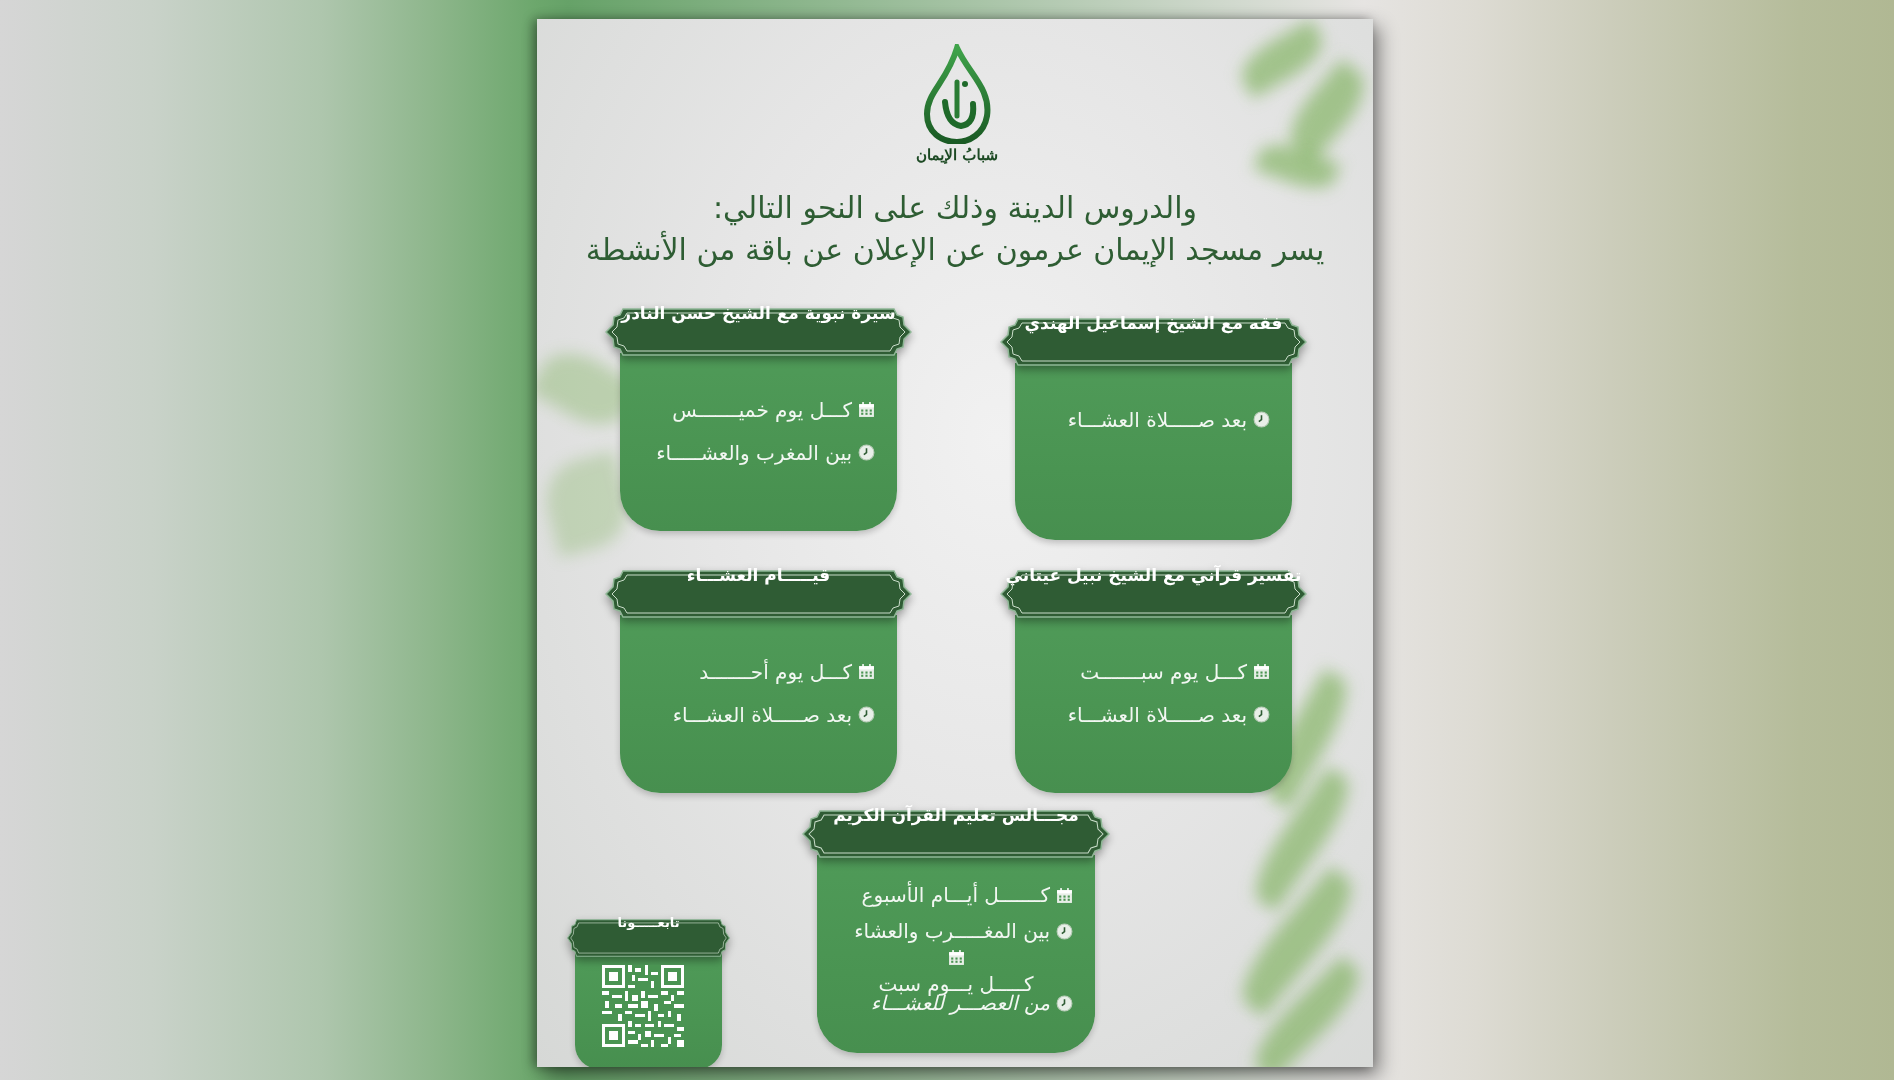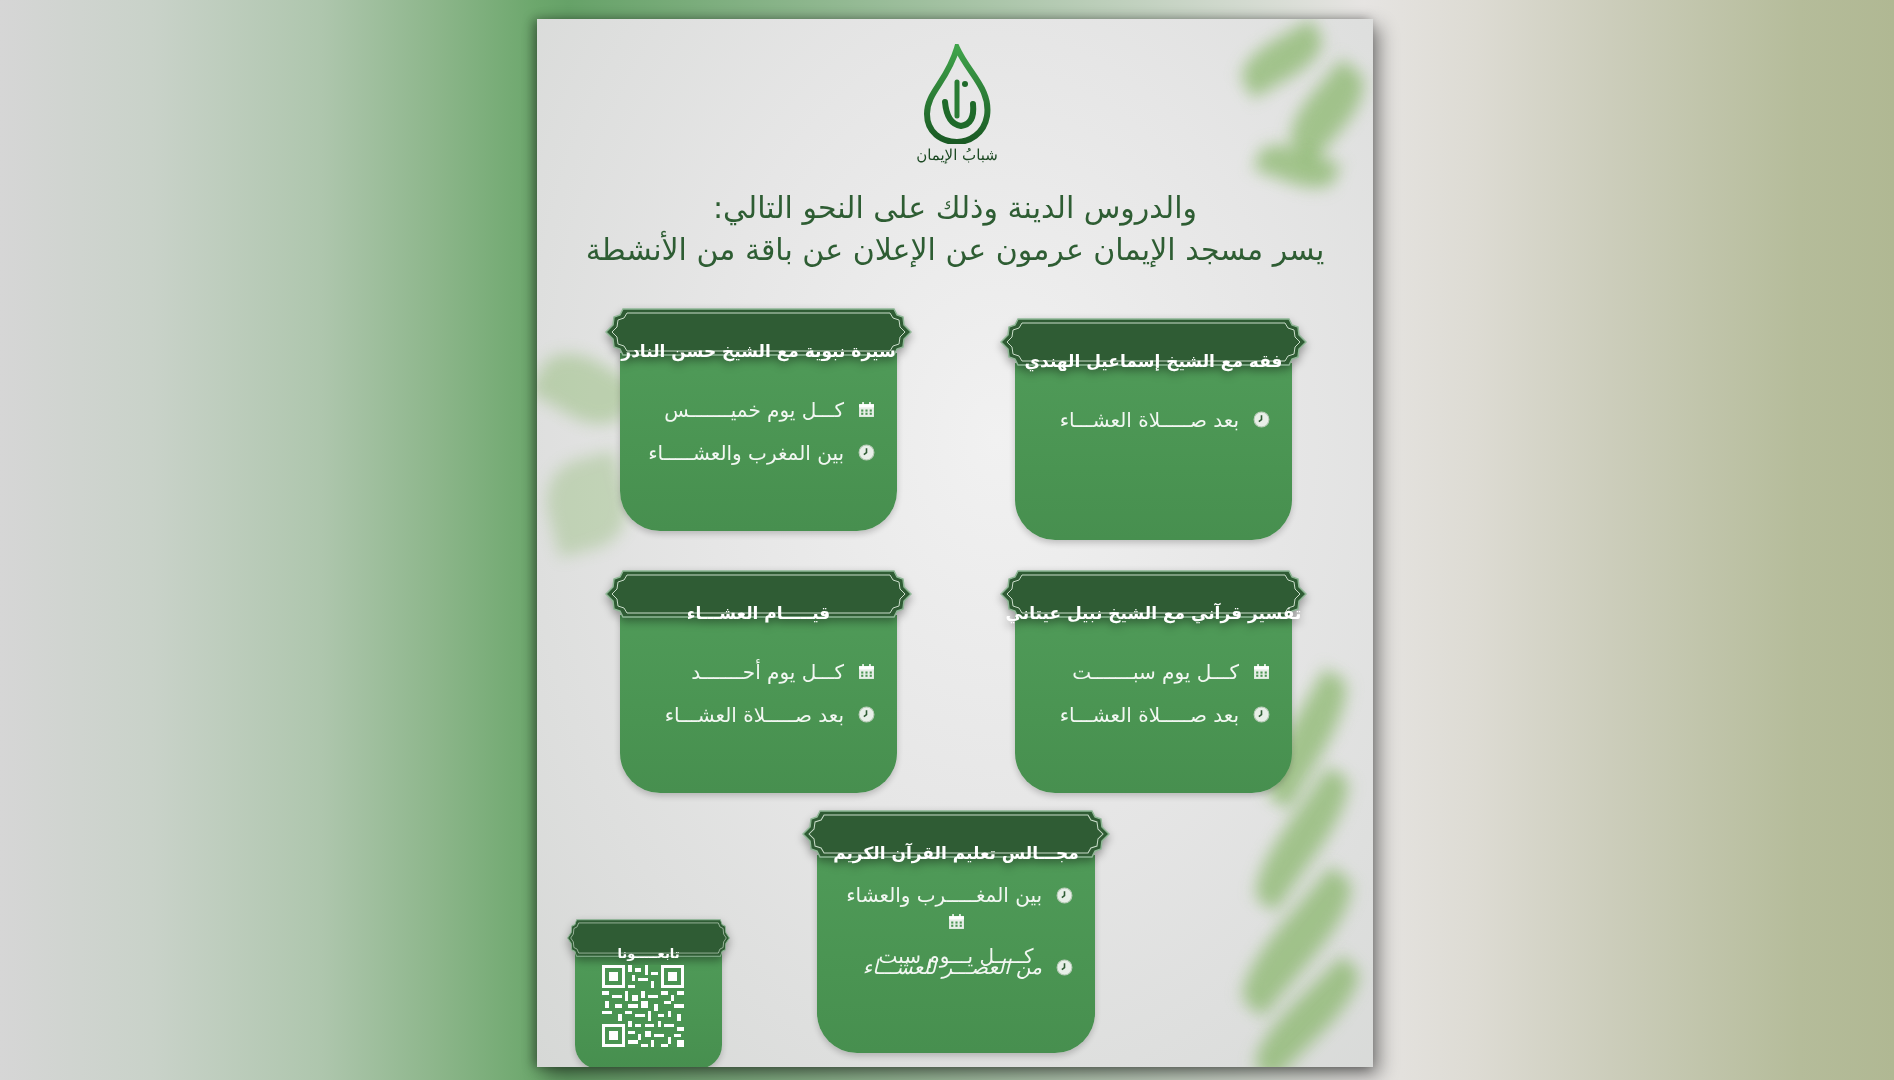--- a/index.html
+++ b/index.html
@@ -18,48 +18,48 @@
     box-shadow: 6px 8px 18px rgba(0,0,0,0.45), -4px 0 10px rgba(0,0,0,0.35);
     overflow: hidden;
   }
   .leaf {
     position: absolute; border-radius: 50% 0 50% 0;
     background: rgba(110,170,70,0.55); filter: blur(8px);
   }
   .logo { position: absolute; left: 365px; top: 25px; width: 110px; height: 125px; text-align: center; }
   .logo svg { display: block; margin: 0 auto; }
   .logo-caption {
-    display: block; font-family: "DejaVu Serif", serif; font-weight: normal;
+    display: block; font-family: "DejaVu Serif", serif; font-weight: bold;
     color: #1d4a24; font-size: 15px; margin-top: 2px;
   }
   .intro {
     position: absolute; left: 40px; width: 756px; top: 168px;
     text-align: center; direction: rtl; color: #2e5d33;
     font-family: "DejaVu Sans", sans-serif; font-size: 30px; line-height: 42px;
   }
   .card { position: absolute; }
   .card-body {
     position: absolute; left: 15px; right: 15px; top: 40px; bottom: 0;
     background: linear-gradient(180deg, #4f9a58 0%, #4a9452 60%, #478f4f 100%);
     border-radius: 0 0 40px 40px;
     box-shadow: 0 3px 6px rgba(0,0,0,0.2);
   }
   .banner {
     position: absolute; left: 0; right: 0; top: 0; height: 58px;
-    display: flex; align-items: flex-end; justify-content: center;
+    display: flex; align-items: flex-start; justify-content: center;
     filter: drop-shadow(0 4px 4px rgba(0,0,0,0.35));
   }
   .banner svg { position: absolute; left: 0; top: 0; width: 100%; height: 100%; }
   .banner-title {
     position: relative; color: #ffffff; font-weight: bold;
     font-size: 17px; direction: rtl; white-space: nowrap;
   }
   .rows { position: absolute; left: 15px; right: 15px; direction: rtl; padding: 0 22px; }
   .row {
-    display: flex; align-items: center; gap: 14px; color: #f2f7f2;
+    display: flex; align-items: center; gap: 6px; color: #f2f7f2;
     font-size: 20px; height: 43px; white-space: nowrap; letter-spacing: 1px;
   }
   .ico { flex: 0 0 auto; width: 17px; height: 17px; display: inline-block; }
   .qr-wrap { position: absolute; left: 35px; top: 50px; width: 82px; height: 82px; background: #4a9452; }
 </style>
 </head>
 <body>
 
 <div class="poster">
 
@@ -228,20 +228,37 @@
   <div class="card" style="left:265px;top:786px;width:308px;height:248px;">
     <div class="card-body" style="top:50px;"></div>
     <div class="banner">
       <svg viewBox="0 0 307 58" preserveAspectRatio="none">
         <path d="M18 6 L289 6 L292 12 L298 14 L299 22 L306 29 L299 36 L298 44 L292 46 L289 52 L18 52 L15 46 L9 44 L8 36 L1 29 L8 22 L9 14 L15 12 Z" fill="#2f5c34" stroke="#8fb896" stroke-width="1.5"></path>
         <path d="M22 10 L285 10 L288 15 L294 17 L295 24 L300 29 L295 34 L294 41 L288 43 L285 48 L22 48 L19 43 L13 41 L12 34 L7 29 L12 24 L13 17 L19 15 Z" fill="none" stroke="#c9dcc9" stroke-width="1"></path>
       </svg>
       <span class="banner-title">مجـــالس تعليم القرآن الكريم</span>
     </div>
     <div class="rows" style="top:72px;">
+      <div class="row" style="height:36px;">
+        <svg class="ico" viewBox="0 0 16 16">
+            <rect x="1" y="3" width="14" height="12" fill="#e8efe8"></rect>
+            <rect x="1" y="3" width="14" height="3" fill="#ffffff"></rect>
+            <g fill="#4a9452">
+              <rect x="3" y="8" width="2" height="2"></rect>
+              <rect x="7" y="8" width="2" height="2"></rect>
+              <rect x="11" y="8" width="2" height="2"></rect>
+              <rect x="3" y="11" width="2" height="2"></rect>
+              <rect x="7" y="11" width="2" height="2"></rect>
+              <rect x="11" y="11" width="2" height="2"></rect>
+            </g>
+            <rect x="4" y="1" width="1.5" height="3" fill="#fff"></rect>
+            <rect x="10.5" y="1" width="1.5" height="3" fill="#fff"></rect>
+          </svg>
+        <span>كـــــــل أيـــام الأسبوع</span>
+      </div>
       <div class="row" style="height:36px;">
         <svg class="ico" viewBox="0 0 16 16">
             <circle cx="8" cy="8" r="7" fill="#e8efe8" stroke="#b8ccb8"></circle>
             <path d="M8 4 L8 8 L5.5 10" stroke="#2f5c34" stroke-width="1.5" fill="none"></path>
           </svg>
         <span>بين المغـــــرب والعشاء</span>
       </div>
       <div class="row" style="height:36px;flex-direction:column;">
         <svg class="ico" viewBox="0 0 16 16">
             <rect x="1" y="3" width="14" height="12" fill="#e8efe8"></rect>

